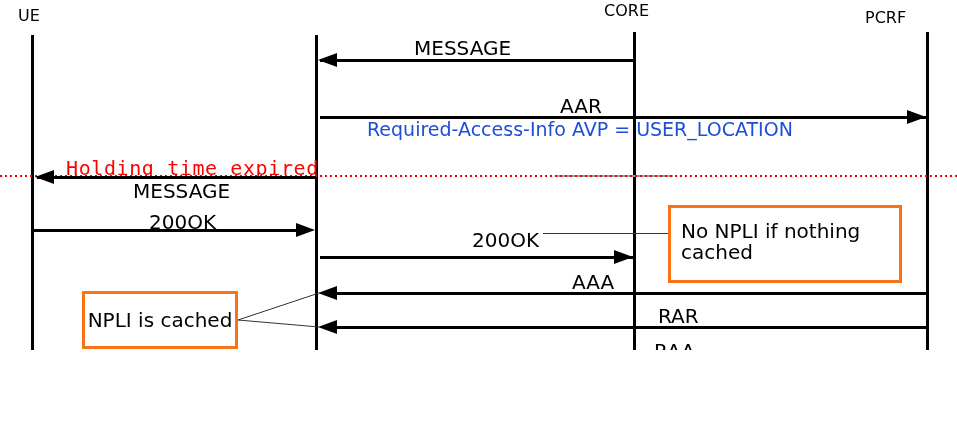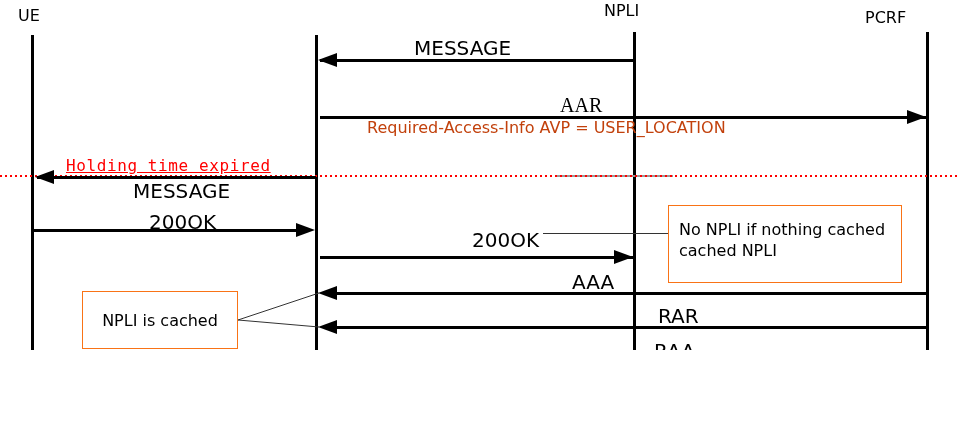--- a/index.html
+++ b/index.html
@@ -9,59 +9,59 @@
 
   .actor-label { position:absolute; font-size:16px; color:#000; white-space:nowrap; }
   .lifeline { position:absolute; width:3px; background:#000; }
 
   .msg-line { position:absolute; height:3px; background:#000; }
   .head { position:absolute; width:0; height:0; border-top:7px solid transparent; border-bottom:7px solid transparent; }
   .head-left  { border-right:19px solid #000; }
   .head-right { border-left:19px solid #000; }
 
   .msg-label { position:absolute; font-size:20px; color:#000; white-space:nowrap; }
-  .detail-label { position:absolute; font-size:16px; color:#c2410c; white-space:nowrap; }
+  .detail-label { position:absolute; font-size:19px; color:#1d4ed8; white-space:nowrap; }
 
   .timeout-gray { position:absolute; height:2px; background:#999; }
   .timeout-line { position:absolute; height:2px; background:repeating-linear-gradient(90deg,#ff0000 0 2px,transparent 2px 5px); }
-  .timeout-text { position:absolute; font-family:"DejaVu Sans Mono","Liberation Mono",monospace; font-size:16px; letter-spacing:0.6px; color:#ff0000; white-space:nowrap;text-decoration:underline; }
+  .timeout-text { position:absolute; font-family:"DejaVu Sans Mono","Liberation Mono",monospace; font-size:20px; letter-spacing:0.6px; color:#ff0000; white-space:nowrap; }
 
-  .note { position:absolute; border:1px solid #f97316; background:#fff; font-size:16px; color:#000; }
+  .note { position:absolute; border:3px solid #f97316; background:#fff; font-size:20px; color:#000; }
   .note-npli-options { padding:13px 8px 6px 10px; line-height:21px; }
   .note-npli-options .or-line { margin-left:42px; }
   .note-npli-cached { display:flex; align-items:center; justify-content:center; }
 
   .connector { position:absolute; height:1px; background:#333; }
   .connector-svg { position:absolute; }
 </style>
 </head>
 <body>
 
 <div class="canvas">
 
   <div class="actor-label" style="left:18px;top:6px;">UE</div>
-  <div class="actor-label" style="left:604px;top:1px;">NPLI</div>
+  <div class="actor-label" style="left:604px;top:1px;">CORE</div>
   <div class="actor-label" style="left:865px;top:8px;">PCRF</div>
 
   <div class="lifeline" style="left:31px;top:35px;height:386px;"></div>
   <div class="lifeline" style="left:315px;top:35px;height:386px;"></div>
   <div class="lifeline" style="left:633px;top:32px;height:378px;"></div>
   <div class="lifeline" style="left:926px;top:32px;height:373px;"></div>
 
   <div class="timeout-gray" style="left:557px;top:175px;width:116px;"></div>
   <div class="timeout-line" style="left:0;top:175px;width:957px;"></div>
   <div class="timeout-text" style="left:66px;top:156px;">Holding time expired</div>
 
   <div class="msg-line" style="left:320px;top:59px;width:314px;"></div>
   <div class="head head-left" style="left:318px;top:53px;"></div>
   <div class="msg-label" style="left:414px;top:36px;">MESSAGE</div>
 
   <div class="msg-line" style="left:320px;top:116px;width:606px;"></div>
   <div class="head head-right" style="left:907px;top:110px;"></div>
-  <div class="msg-label" style="left:560px;top:94px;font-family:Liberation Serif, serif;">AAR</div>
+  <div class="msg-label" style="left:560px;top:94px;">AAR</div>
   <div class="detail-label" style="left:367px;top:118px;">Required-Access-Info AVP = USER_LOCATION</div>
 
   <div class="msg-line" style="left:37px;top:176px;width:279px;"></div>
   <div class="head head-left" style="left:35px;top:170px;"></div>
   <div class="msg-label" style="left:133px;top:179px;">MESSAGE</div>
 
   <div class="msg-line" style="left:33px;top:229px;width:266px;"></div>
   <div class="head head-right" style="left:296px;top:223px;"></div>
   <div class="msg-label" style="left:149px;top:210px;">200OK</div>
 
@@ -77,21 +77,20 @@
   <div class="msg-line" style="left:337px;top:326px;width:589px;"></div>
   <div class="head head-left" style="left:318px;top:320px;"></div>
   <div class="msg-label" style="left:658px;top:304px;">RAR</div>
 
   <div class="msg-line" style="left:320px;top:362px;width:606px;"></div>
   <div class="head head-right" style="left:907px;top:356px;"></div>
   <div class="msg-label" style="left:654px;top:339px;">RAA</div>
 
   <div class="note note-npli-options" style="left:668px;top:205px;width:234px;height:78px;">
     <div>No NPLI if nothing cached</div>
-    <div>cached NPLI</div>
   </div>
 
   <div class="note note-npli-cached" style="left:82px;top:291px;width:156px;height:58px;">
     <span>NPLI is cached</span>
   </div>
   <svg class="connector-svg" style="left:238px;top:285px;" width="82" height="50">
     <line x1="0" y1="35" x2="81" y2="8" stroke="#333" stroke-width="1"></line>
     <line x1="0" y1="35" x2="81" y2="42" stroke="#333" stroke-width="1"></line>
   </svg>
 

